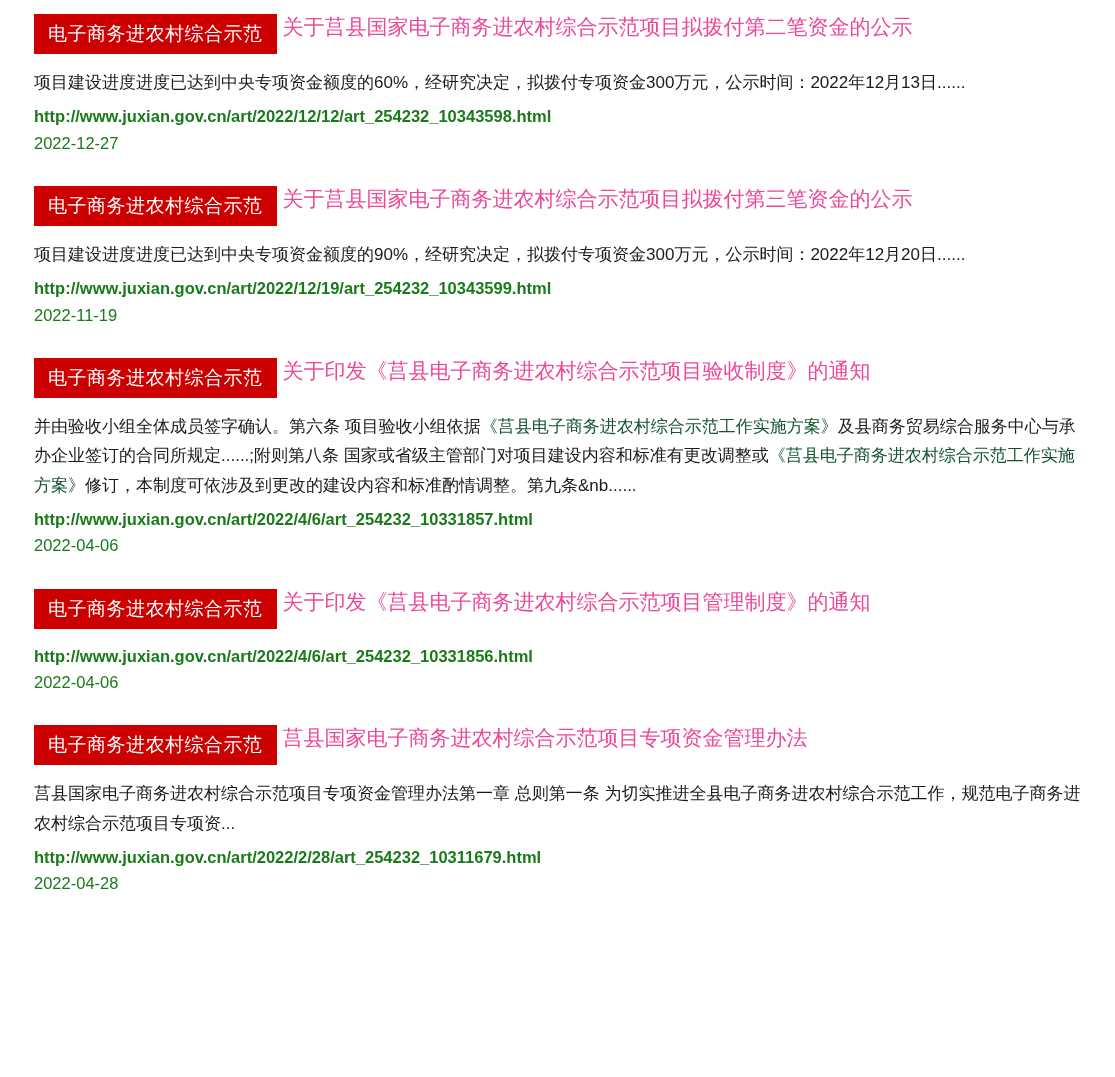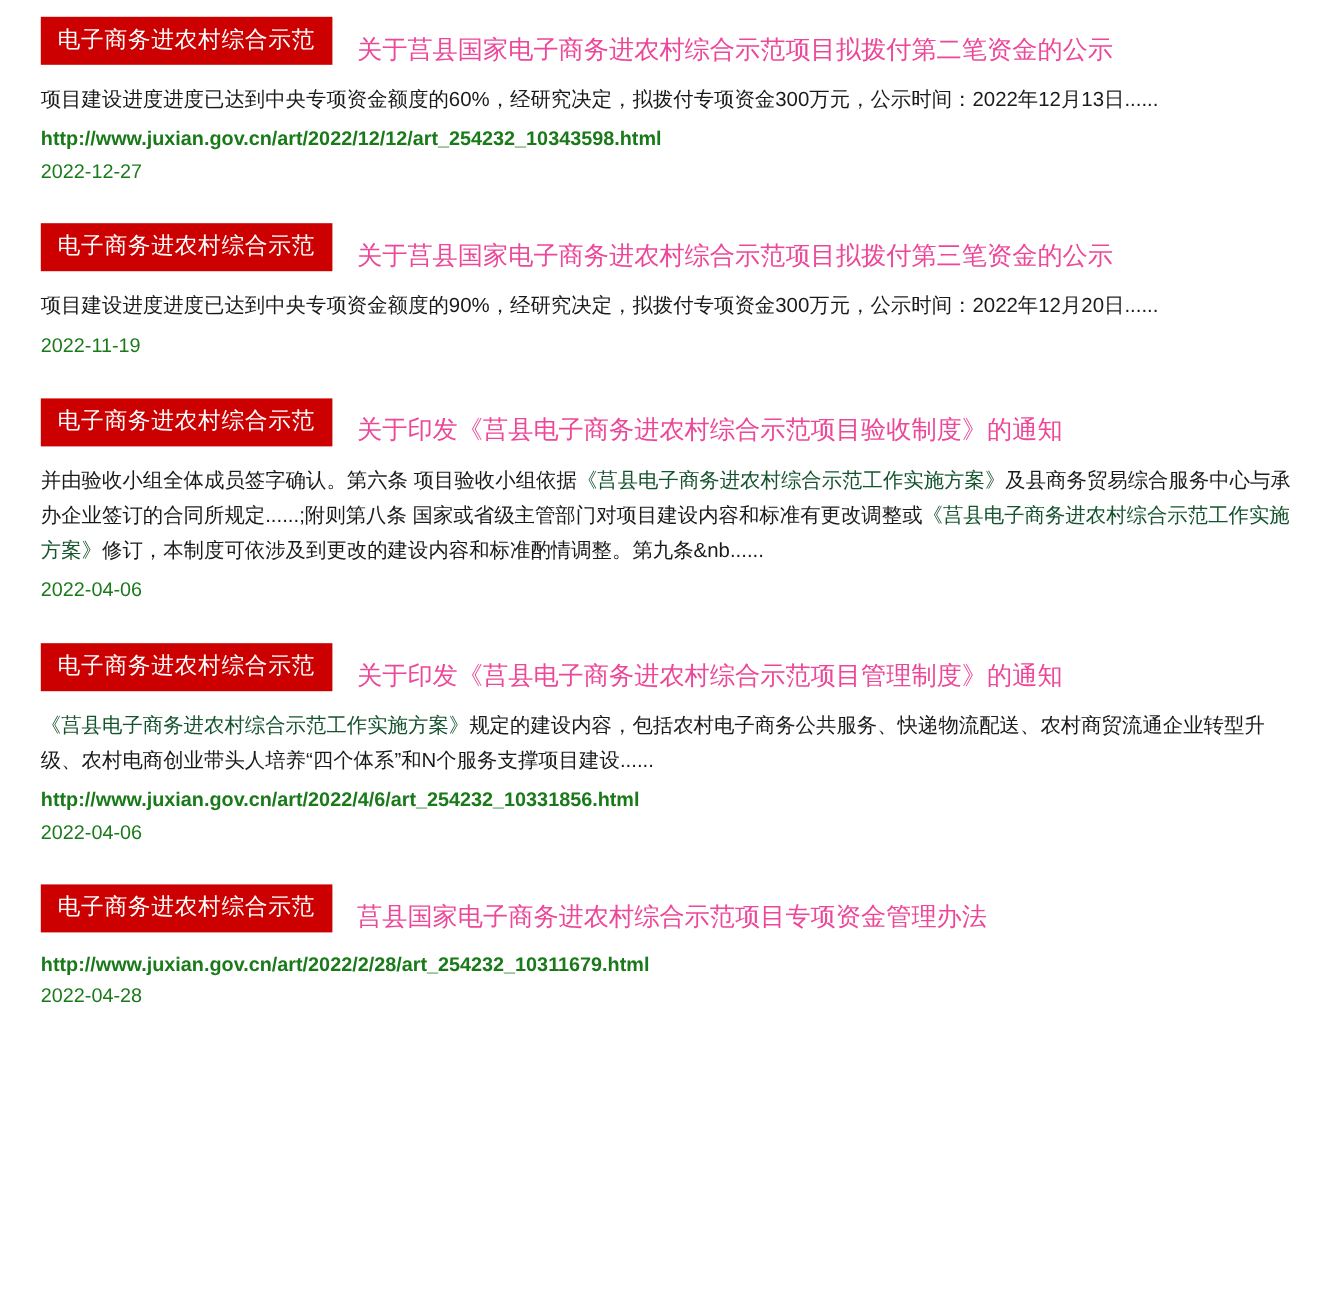--- a/index.html
+++ b/index.html
@@ -13,22 +13,22 @@
     color: #222;
   }
   .results {
     padding: 14px 34px 10px 34px;
   }
   .result-item {
     margin-bottom: 30px;
   }
   .result-head {
     display: flex;
-    align-items: flex-end;
-    gap: 21px;
+    align-items: flex-start;
+    gap: 6px;
     margin-bottom: 14px;
   }
   .tag {
     background: #cc0000;
     color: #ffffff;
     font-size: 19px;
     line-height: 1;
     padding: 10px 14px 11px 14px;
     white-space: nowrap;
     letter-spacing: 0.5px;
@@ -76,40 +76,42 @@
       <p class="snippet">项目建设进度进度已达到中央专项资金额度的60%，经研究决定，拟拨付专项资金300万元，公示时间：2022年12月13日......</p>
       <div class="url">http://www.juxian.gov.cn/art/2022/12/12/art_254232_10343598.html</div>
       <div class="date">2022-12-27</div>
     </div>
     <div class="result-item">
       <div class="result-head">
         <span class="tag">电子商务进农村综合示范</span>
         <a class="title">关于莒县国家电子商务进农村综合示范项目拟拨付第三笔资金的公示</a>
       </div>
       <p class="snippet">项目建设进度进度已达到中央专项资金额度的90%，经研究决定，拟拨付专项资金300万元，公示时间：2022年12月20日......</p>
+      <div class="url">http://www.juxian.gov.cn/art/2022/12/19/art_254232_10343599.html</div>
       <div class="date">2022-11-19</div>
     </div>
     <div class="result-item">
       <div class="result-head">
         <span class="tag">电子商务进农村综合示范</span>
         <a class="title">关于印发《莒县电子商务进农村综合示范项目验收制度》的通知</a>
       </div>
       <p class="snippet">并由验收小组全体成员签字确认。第六条 项目验收小组依据<span class="red">《莒县电子商务进农村综合示范工作实施方案》</span>及县商务贸易综合服务中心与承办企业签订的合同所规定......;附则第八条 国家或省级主管部门对项目建设内容和标准有更改调整或<span class="red">《莒县电子商务进农村综合示范工作实施方案》</span>修订，本制度可依涉及到更改的建设内容和标准酌情调整。第九条&amp;nb......</p>
+      <div class="url">http://www.juxian.gov.cn/art/2022/4/6/art_254232_10331857.html</div>
       <div class="date">2022-04-06</div>
     </div>
     <div class="result-item">
       <div class="result-head">
         <span class="tag">电子商务进农村综合示范</span>
         <a class="title">关于印发《莒县电子商务进农村综合示范项目管理制度》的通知</a>
       </div>
-      <p class="snippet"><span class="red">《莒县电子商务进农村综合示范工作实施方案》</span>规定的建设内容，包括农村电子商务公共服务、快递物流配送、农村商贸流通企业转型升级、农村电商创业带头人培养“四个体系”和N个服务支撑项目建设......</p>
       <div class="url">http://www.juxian.gov.cn/art/2022/4/6/art_254232_10331856.html</div>
       <div class="date">2022-04-06</div>
     </div>
     <div class="result-item">
       <div class="result-head">
         <span class="tag">电子商务进农村综合示范</span>
         <a class="title">莒县国家电子商务进农村综合示范项目专项资金管理办法</a>
       </div>
+      <p class="snippet">莒县国家电子商务进农村综合示范项目专项资金管理办法第一章 总则第一条 为切实推进全县电子商务进农村综合示范工作，规范电子商务进农村综合示范项目专项资...</p>
       <div class="url">http://www.juxian.gov.cn/art/2022/2/28/art_254232_10311679.html</div>
       <div class="date">2022-04-28</div>
     </div>
   </div>
 
 </body></html>

